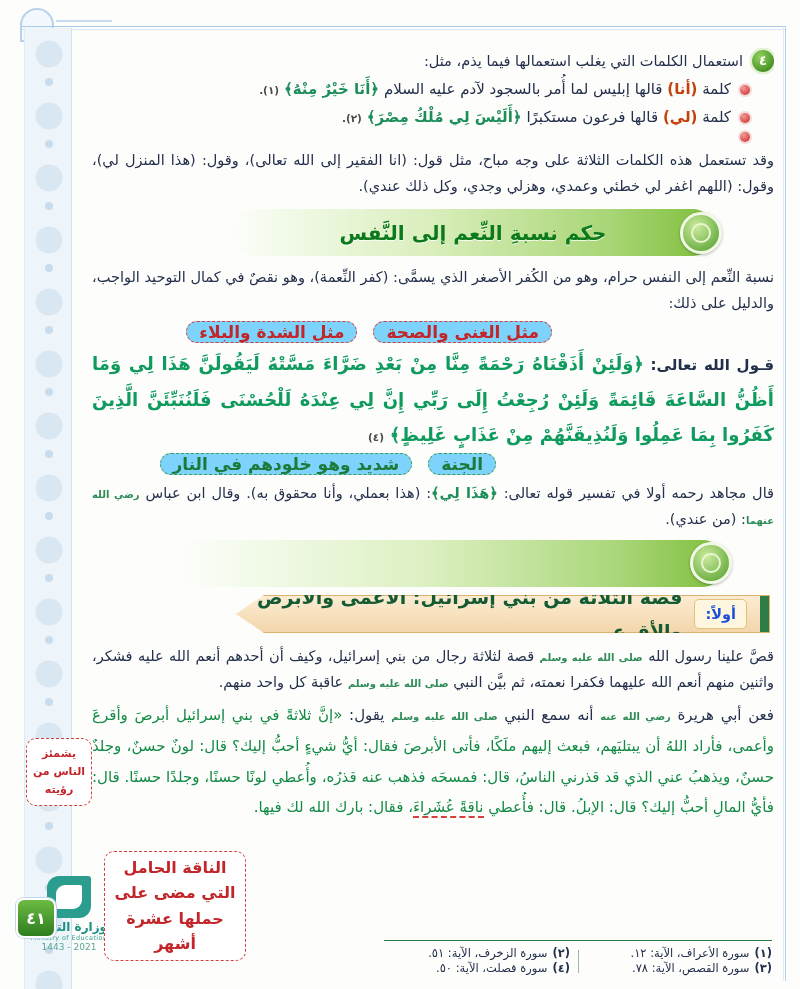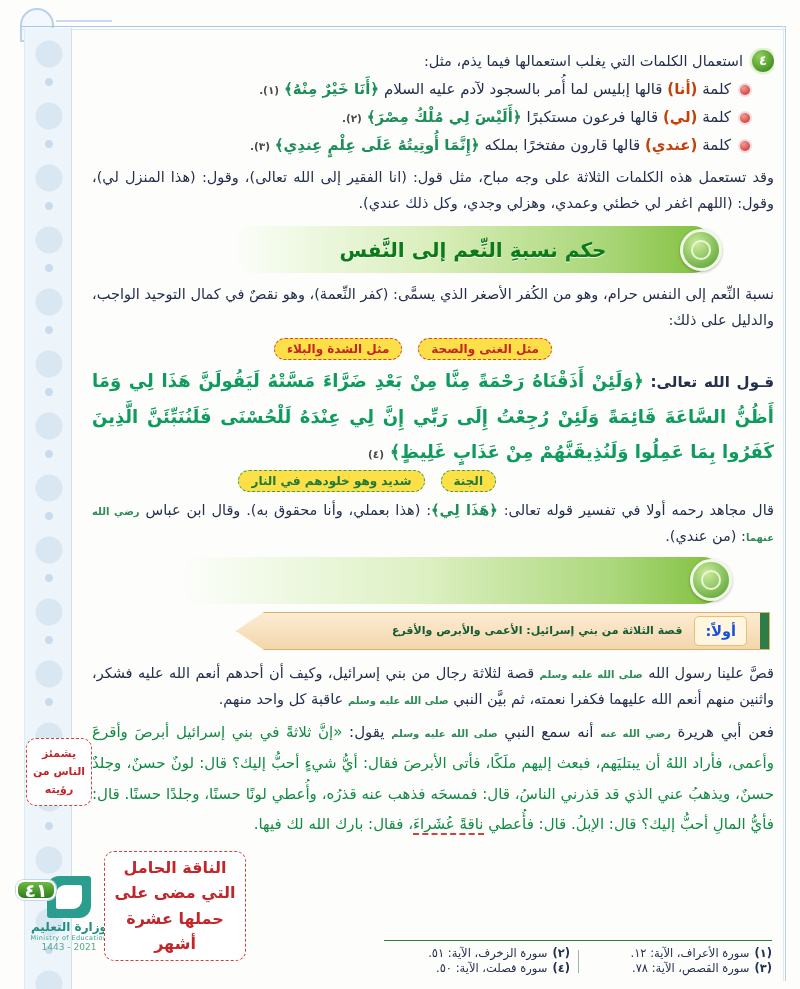--- a/index.html
+++ b/index.html
@@ -65,37 +65,37 @@
     background:radial-gradient(circle at 38% 32%, #cdeb9e, #4d9c27);
     border:3px solid #f1f9e6; box-shadow:0 1px 3px rgba(0,0,0,.3); }
   .ornament::after { content:""; position:absolute; inset:8px; border-radius:50%;
     border:2px solid #e8f6d2; }
 
   
   .pill-row { display:flex; gap:16px; margin:1px 0; }
   .pill-row.upper { padding-right:222px; }
   .pill-row.lower { padding-right:278px; }
   .pill { border:1.5px dashed #d4403c; color:#c2262a; border-radius:15px; padding:0 12px;
-    font-size:12px; line-height:20px; background:#fde047; font-weight:bold; white-space:nowrap; }
+    font-size:17px; line-height:20px; background:#7dd3fc; font-weight:bold; white-space:nowrap; }
   .pill.green { border-color:#3a9f57; color:#1d7a3a; }
 
   
   .verse { margin:3px 0 1px; text-align:justify; font-size:18px; line-height:1.95; }
   .verse .lead { color:#232f4b; font-size:15px; font-weight:bold; }
   .quran-big { color:#0f9a5e; font-weight:bold; }
 
   
   .ribbon { position:relative; height:38px; width:534px; margin:8px 4px 10px 0;
     background:linear-gradient(#fcecd3,#f3d6ab); border:1px solid #dab26e;
     display:flex; align-items:center; gap:12px; padding-right:22px;
     clip-path:polygon(100% 0, 100% 100%, 28px 100%, 0 50%, 28px 0); }
   .ribbon::before { content:""; position:absolute; right:0; top:0; bottom:0; width:9px; background:#2e7d46; }
   .first-label { background:#fff6e0; border:1px solid #e5c07b; color:#1d4ed8; font-weight:bold;
     border-radius:5px; padding:1px 10px; font-size:14.5px; }
-  .ribbon-title { color:#145a32; font-weight:bold; font-size:11px; }
+  .ribbon-title { color:#145a32; font-weight:bold; font-size:19px; }
 
   
   .hadith { color:#128a46; text-align:justify; font-size:15px; line-height:2.05; font-weight:500; margin-top:2px; }
   .hadith .lead { color:#232f4b; }
   .dashed-red { border-bottom:2px dashed #d4403c; }
 
   
   .margin-note { position:absolute; left:26px; top:738px; width:66px; z-index:6;
     border:1.5px dashed #d4403c; border-radius:10px; color:#c2262a; background:#fff;
     font-size:11px; line-height:1.65; text-align:center; padding:6px 3px; font-weight:bold; }
@@ -106,24 +106,24 @@
   
   .footnotes { position:absolute; right:28px; bottom:14px; width:388px;
     border-top:1.5px solid #2e7d46; padding-top:5px;
     display:grid; grid-template-columns:1fr 1fr; column-gap:16px; row-gap:1px;
     font-size:11.5px; color:#23304d; direction:rtl; }
   .footnotes::after { content:""; position:absolute; left:50%; top:9px; bottom:2px; border-left:1px solid #9fb6a6; }
   .fn { display:flex; gap:5px; white-space:nowrap; }
   .fn .fn-num { color:#23304d; font-weight:bold; }
 
   
-  .page-num { position:absolute; left:16px; top:880px; width:40px; height:20px; z-index:7;
+  .page-num { position:absolute; left:16px; top:898px; width:40px; height:40px; z-index:7;
     background:linear-gradient(#6cbb42,#2e7d1f); border:2px solid #fff; border-radius:8px;
     box-shadow:0 0 0 1px #c3d7ea; color:#fff; display:flex; align-items:center; justify-content:center;
-    font-size:19px; font-weight:bold; }
+    font-size:16px; font-weight:bold; }
   .logo { position:absolute; left:6px; top:876px; width:126px; z-index:5; text-align:center; }
   .logo-mark { position:relative; margin:0 auto; width:44px; height:42px;
     background:#2a9d8f; border-radius:12px 3px 12px 3px; }
   .logo-mark::after { content:""; position:absolute; inset:9px; background:#fff; border-radius:9px 2px 9px 2px; }
   .logo-ar { font-size:12px; font-weight:bold; color:#1f8f82; margin-top:2px; }
   .logo-en { font-size:6.5px; color:#3aa495; letter-spacing:.4px; }
   .logo-yr { font-size:9px; color:#58a893; }
 </style>
 </head>
 <body>
@@ -149,23 +149,20 @@
       </span>
     </div>
     <div class="bullet">
       <span class="dot"></span>
       <span>
         <span>كلمة </span><span class="word-red">(لي)</span><span> قالها فرعون مستكبرًا </span><span class="quran">﴿أَلَيْسَ لِي مُلْكُ مِصْرَ﴾</span> <span class="fn-ref">(٢).</span>
       </span>
     </div>
     <div class="bullet">
       <span class="dot"></span>
-      <span>
-        <span>كلمة </span><span class="word-red">(عندي)</span><span> قالها قارون مفتخرًا بملكه </span><span class="quran">﴿إِنَّمَا أُوتِيتُهُ عَلَى عِلْمٍ عِندِي﴾</span> <span class="fn-ref">(٣).</span>
-      </span>
     </div>
 
     <p class="para">وقد تستعمل هذه الكلمات الثلاثة على وجه مباح، مثل قول: (انا الفقير إلى الله تعالى)، وقول: (هذا المنزل لي)، وقول: (اللهم اغفر لي خطئي وعمدي، وهزلي وجدي، وكل ذلك عندي).</p>
 
     <div class="banner banner-1">
       <span class="ornament"></span>
       <span class="banner-text green">حكم نسبةِ النِّعم إلى النَّفس</span>
     </div>
 
     <p class="para">نسبة النِّعم إلى النفس حرام، وهو من الكُفر الأصغر الذي يسمَّى: (كفر النِّعمة)، وهو نقصٌ في كمال التوحيد الواجب، والدليل على ذلك:</p>

